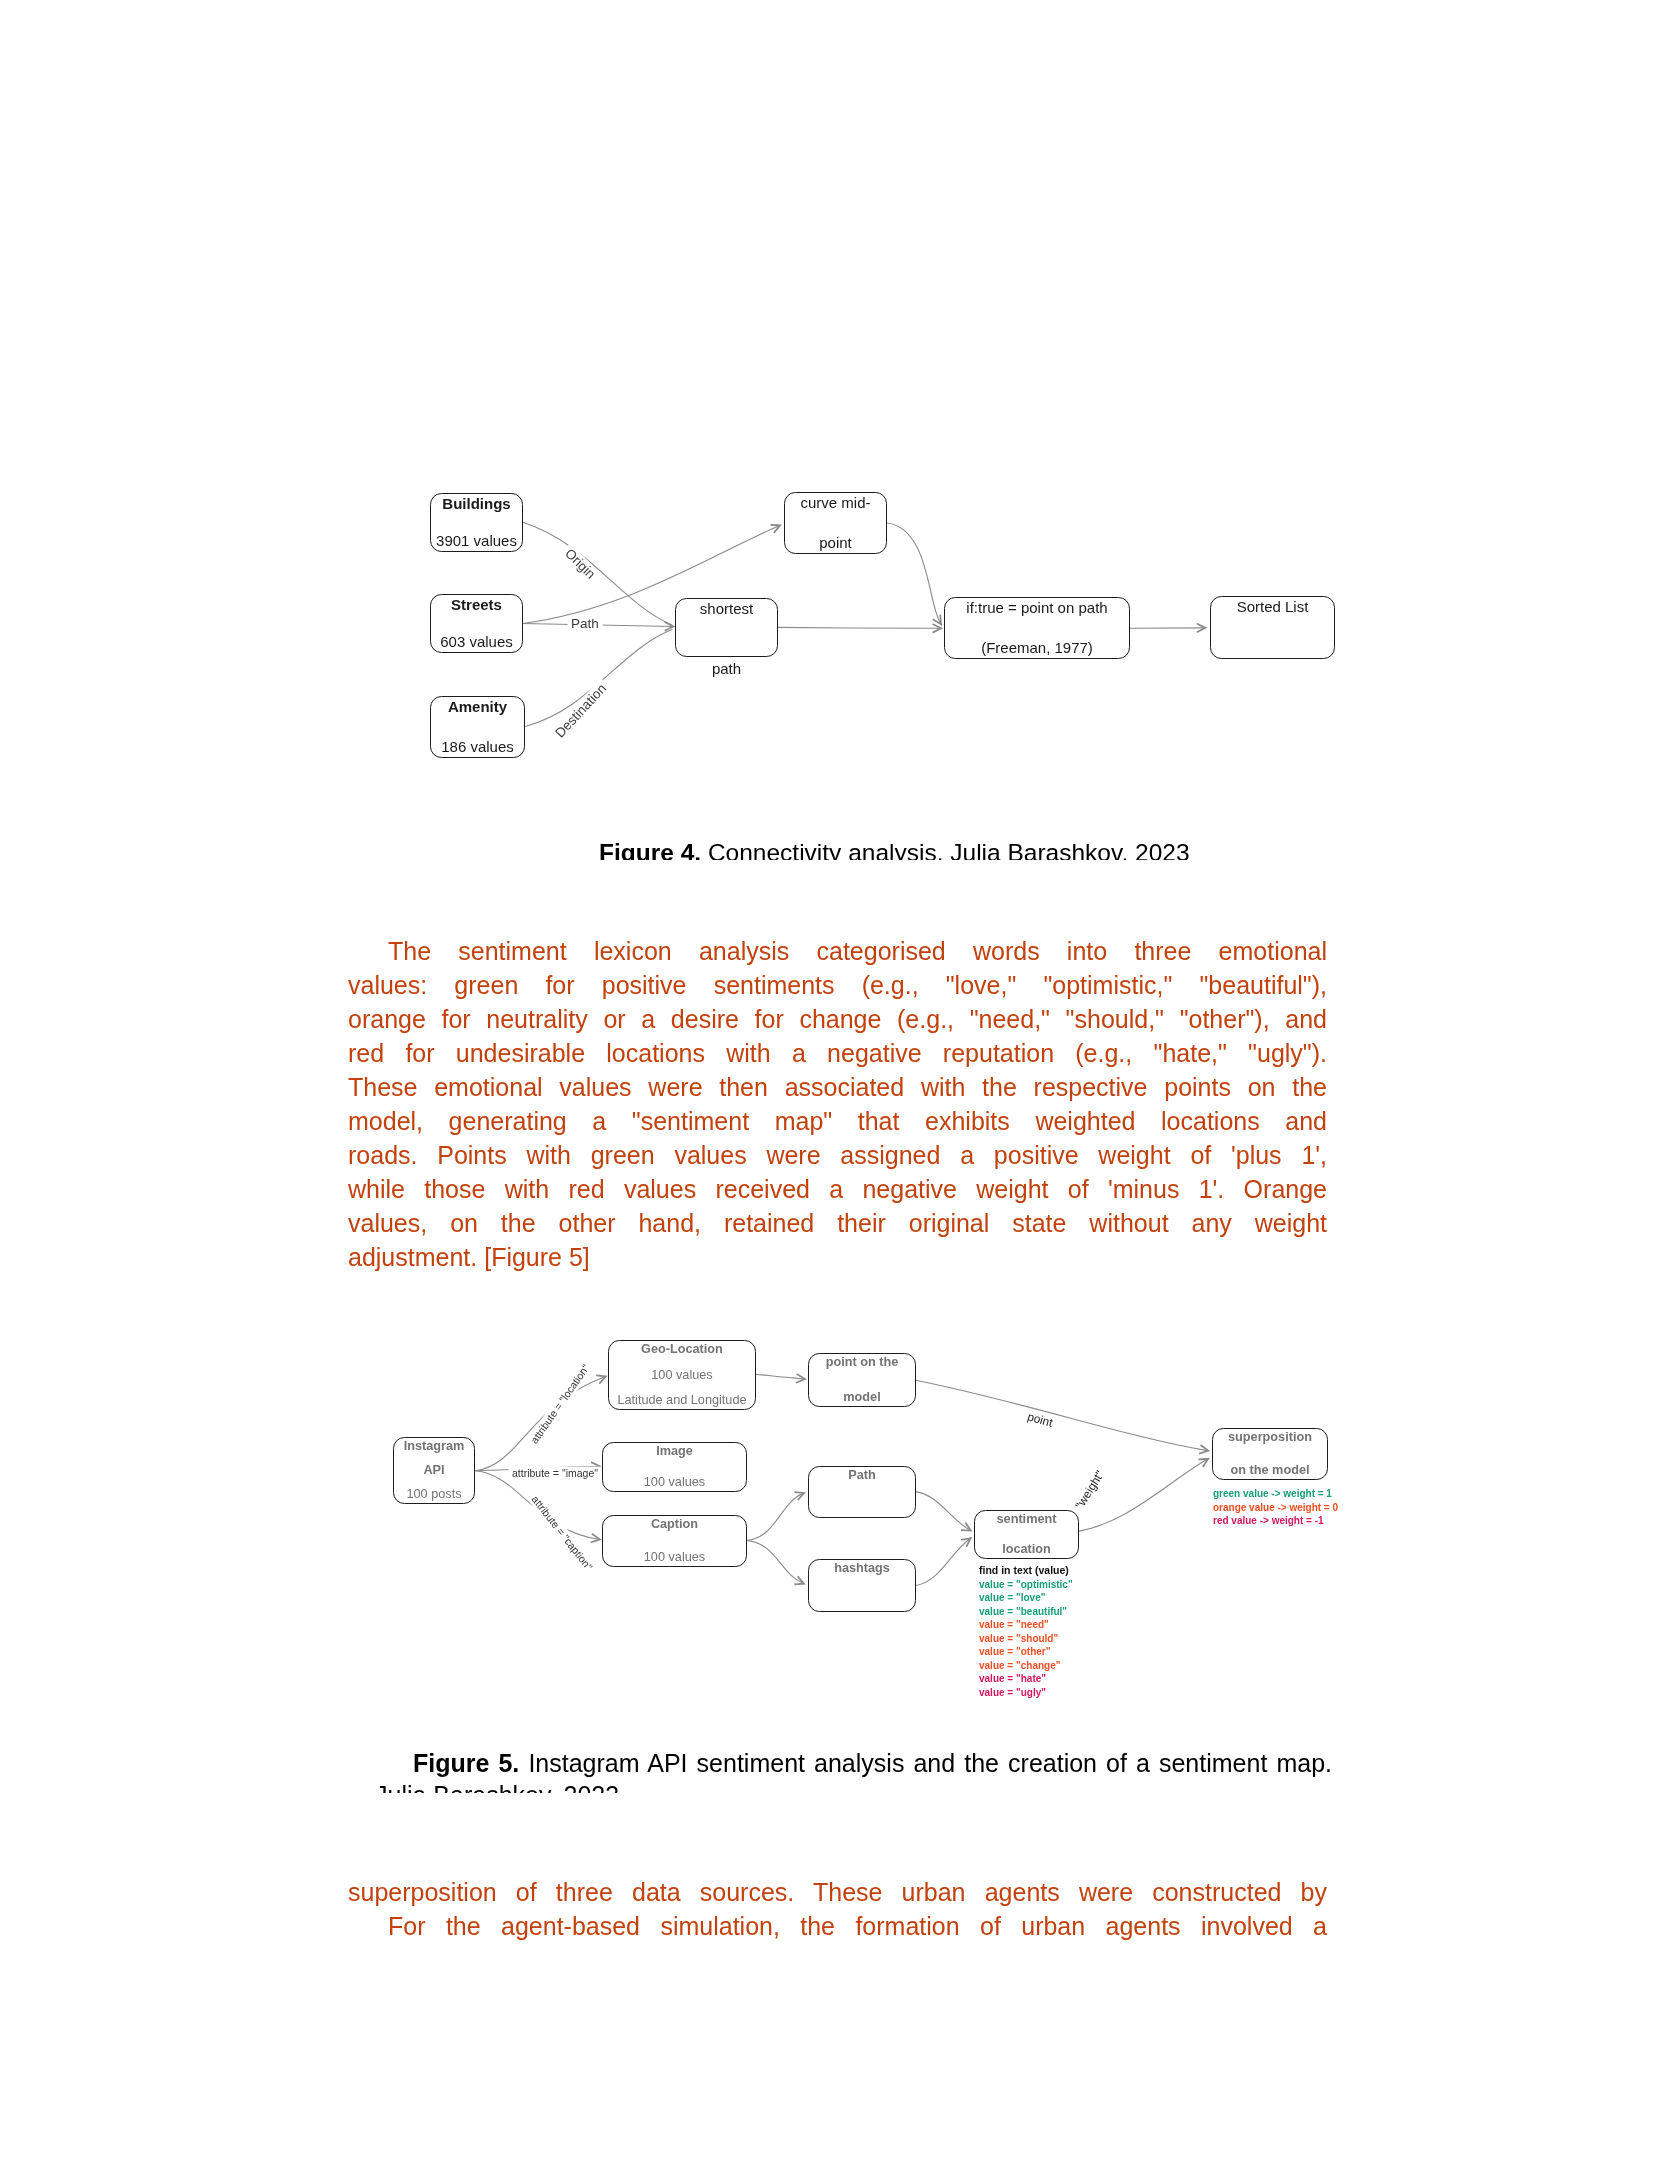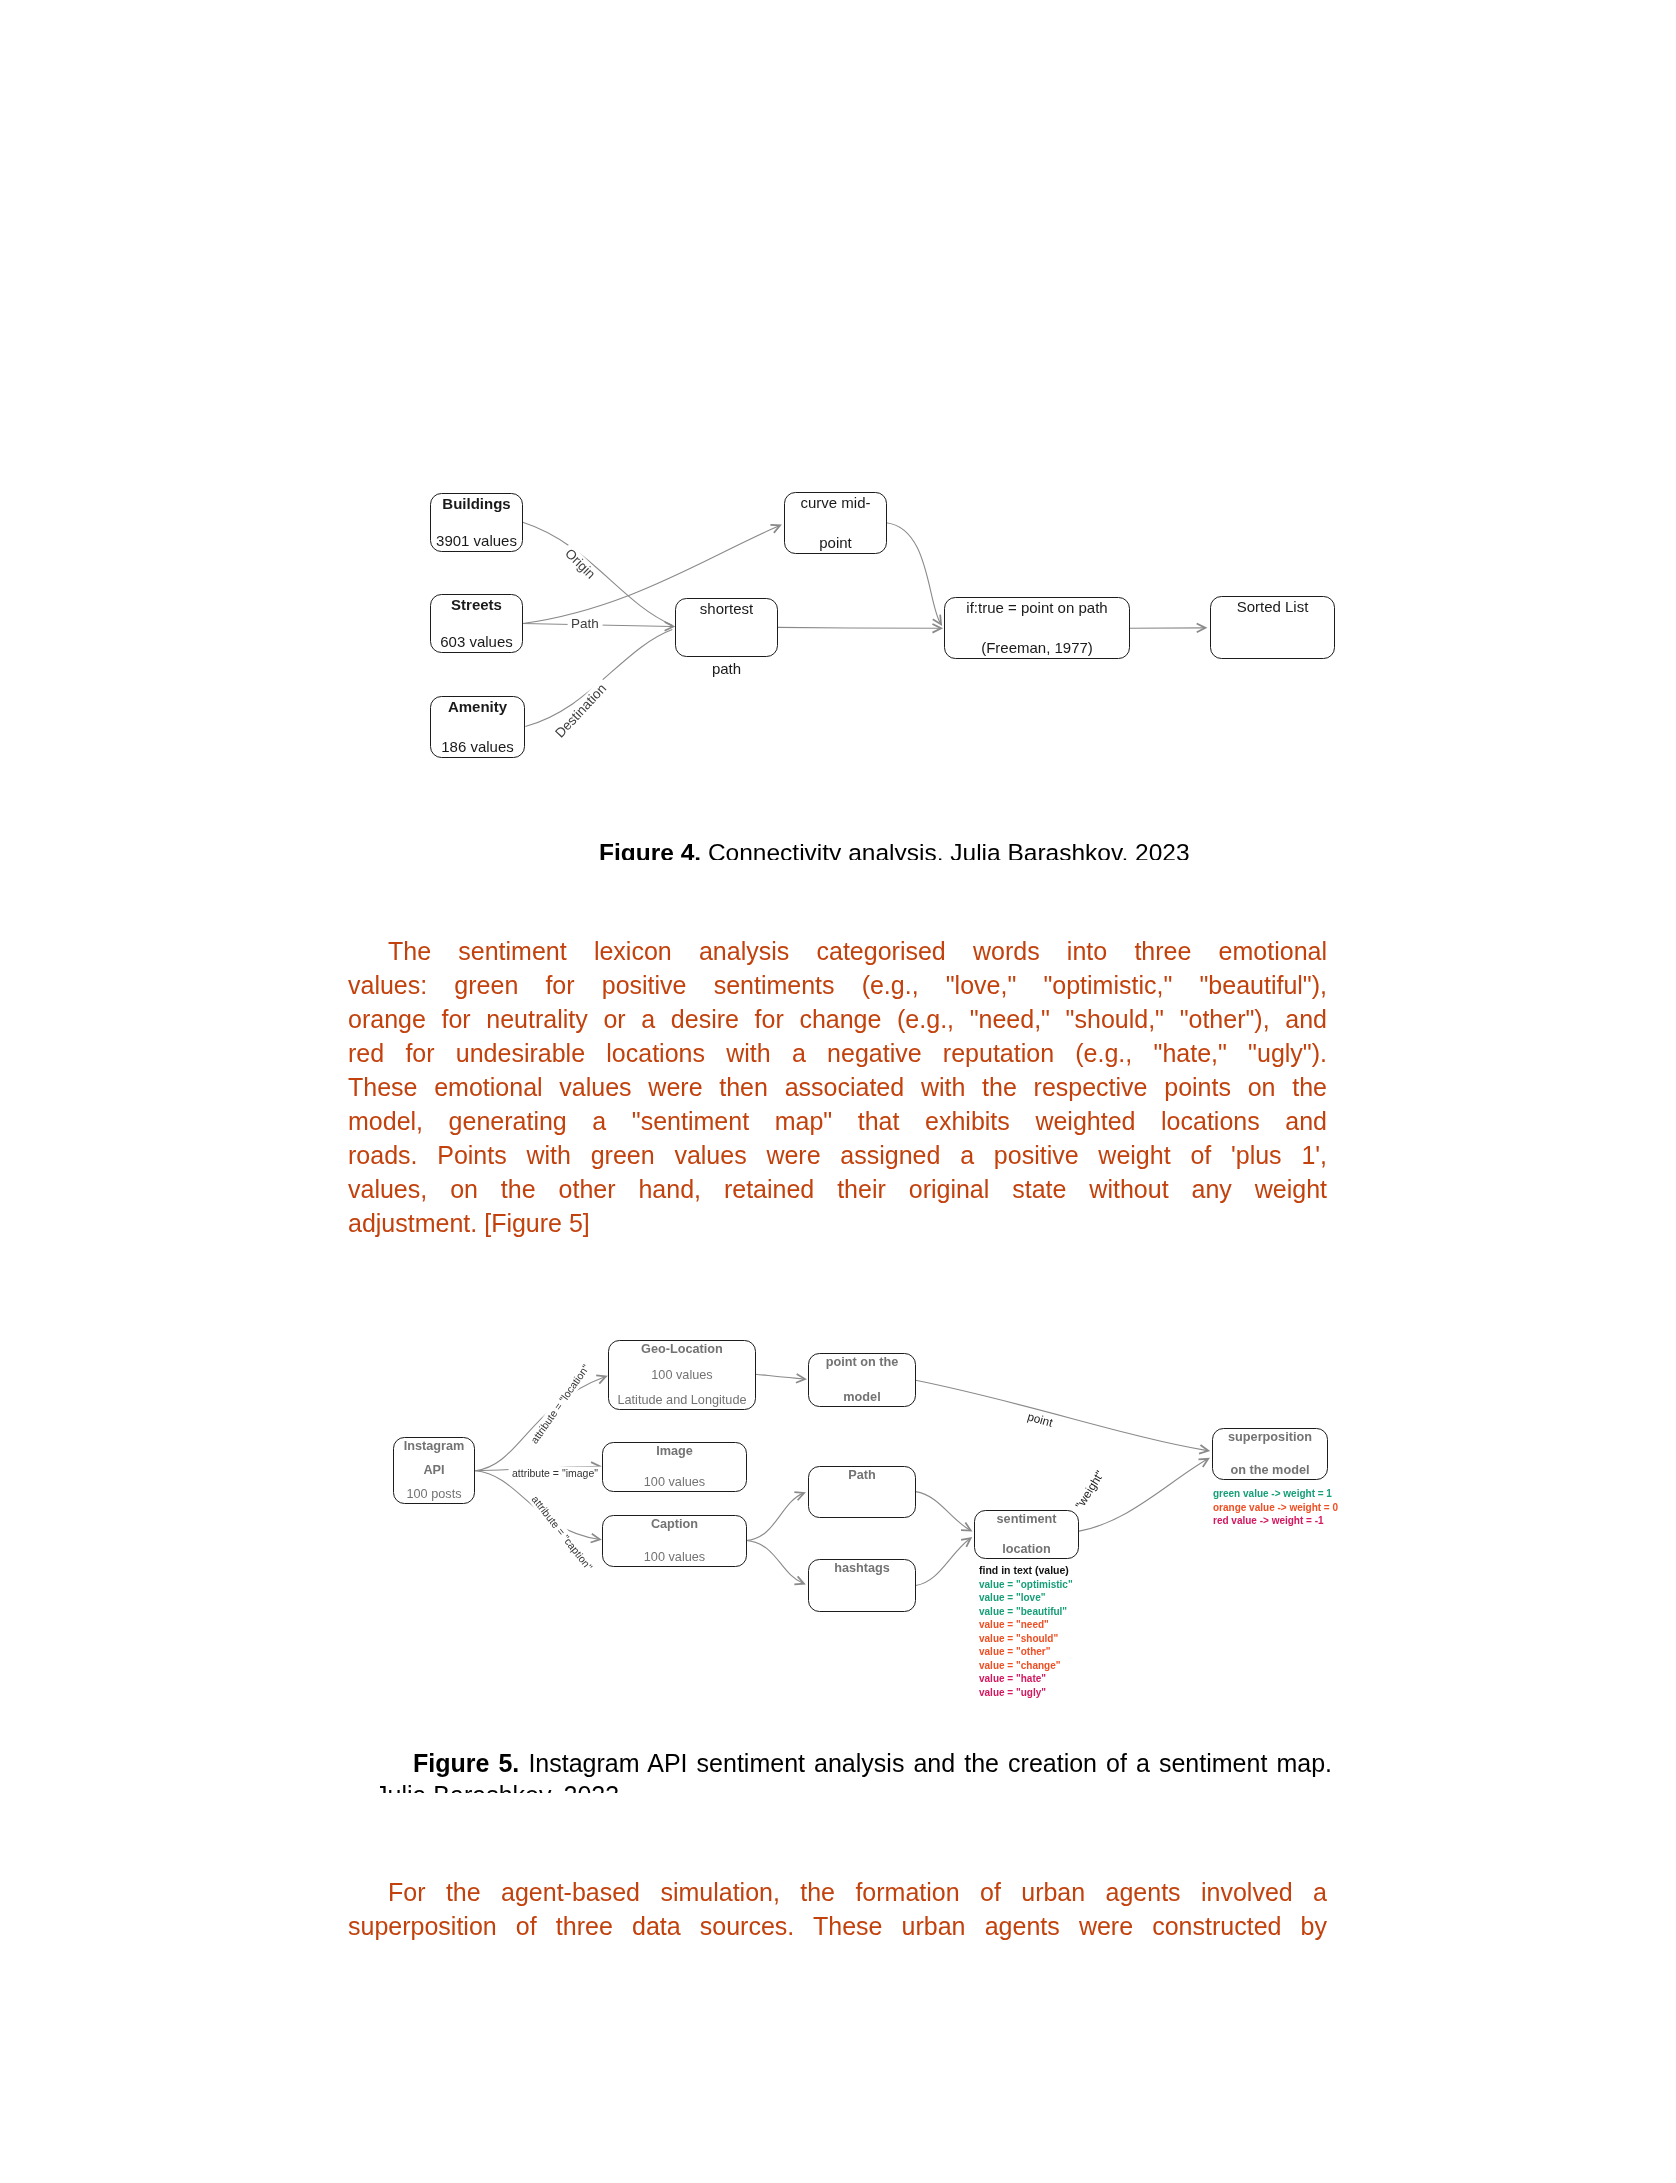--- a/index.html
+++ b/index.html
@@ -96,20 +96,21 @@
   </div>
 
   <div class="para" style="left:348px;top:934px;">
     <div class="jline indent">The sentiment lexicon analysis categorised words into three emotional</div>
     <div class="jline">values: green for positive sentiments (e.g., "love," "optimistic," "beautiful"),</div>
     <div class="jline">orange for neutrality or a desire for change (e.g., "need," "should," "other"), and</div>
     <div class="jline">red for undesirable locations with a negative reputation (e.g., "hate," "ugly").</div>
     <div class="jline">These emotional values were then associated with the respective points on the</div>
     <div class="jline">model, generating a "sentiment map" that exhibits weighted locations and</div>
     <div class="jline">roads. Points with green values were assigned a positive weight of 'plus 1',</div>
+    <div class="jline">while those with red values received a negative weight of 'minus 1'. Orange</div>
     <div class="jline">values, on the other hand, retained their original state without any weight</div>
     <div class="jline lastline">adjustment. [Figure 5]</div>
   </div>
 
   <svg class="edges" style="left:384px;top:1327px;" width="1004" height="393" viewBox="0 0 2300 900">
     <defs>
       <marker id="arr5" markerWidth="12" markerHeight="12" refX="8" refY="5" orient="auto">
         <path d="M1,1 L9,5 L1,9" fill="none" stroke="#8a8a8a" stroke-width="1.6"></path>
       </marker>
     </defs>
@@ -188,18 +189,18 @@
   </div>
 
   <div class="capclip" style="left:375px;top:1747px;width:957px;height:46px;">
     <div class="cap5">
       <div class="l1"><span class="bold">Figure 5.</span><span> Instagram API sentiment analysis and the creation of a sentiment map.</span></div>
       <div>Julia Barashkov, 2023</div>
     </div>
   </div>
 
   <div class="para" style="left:348px;top:1875px;">
+    <div class="jline">superposition of three data sources. These urban agents were constructed by</div>
     <div class="jline indent">For the agent-based simulation, the formation of urban agents involved a</div>
-    <div class="jline">superposition of three data sources. These urban agents were constructed by</div>
   </div>
 
 </div>
 
 
 </body></html>

